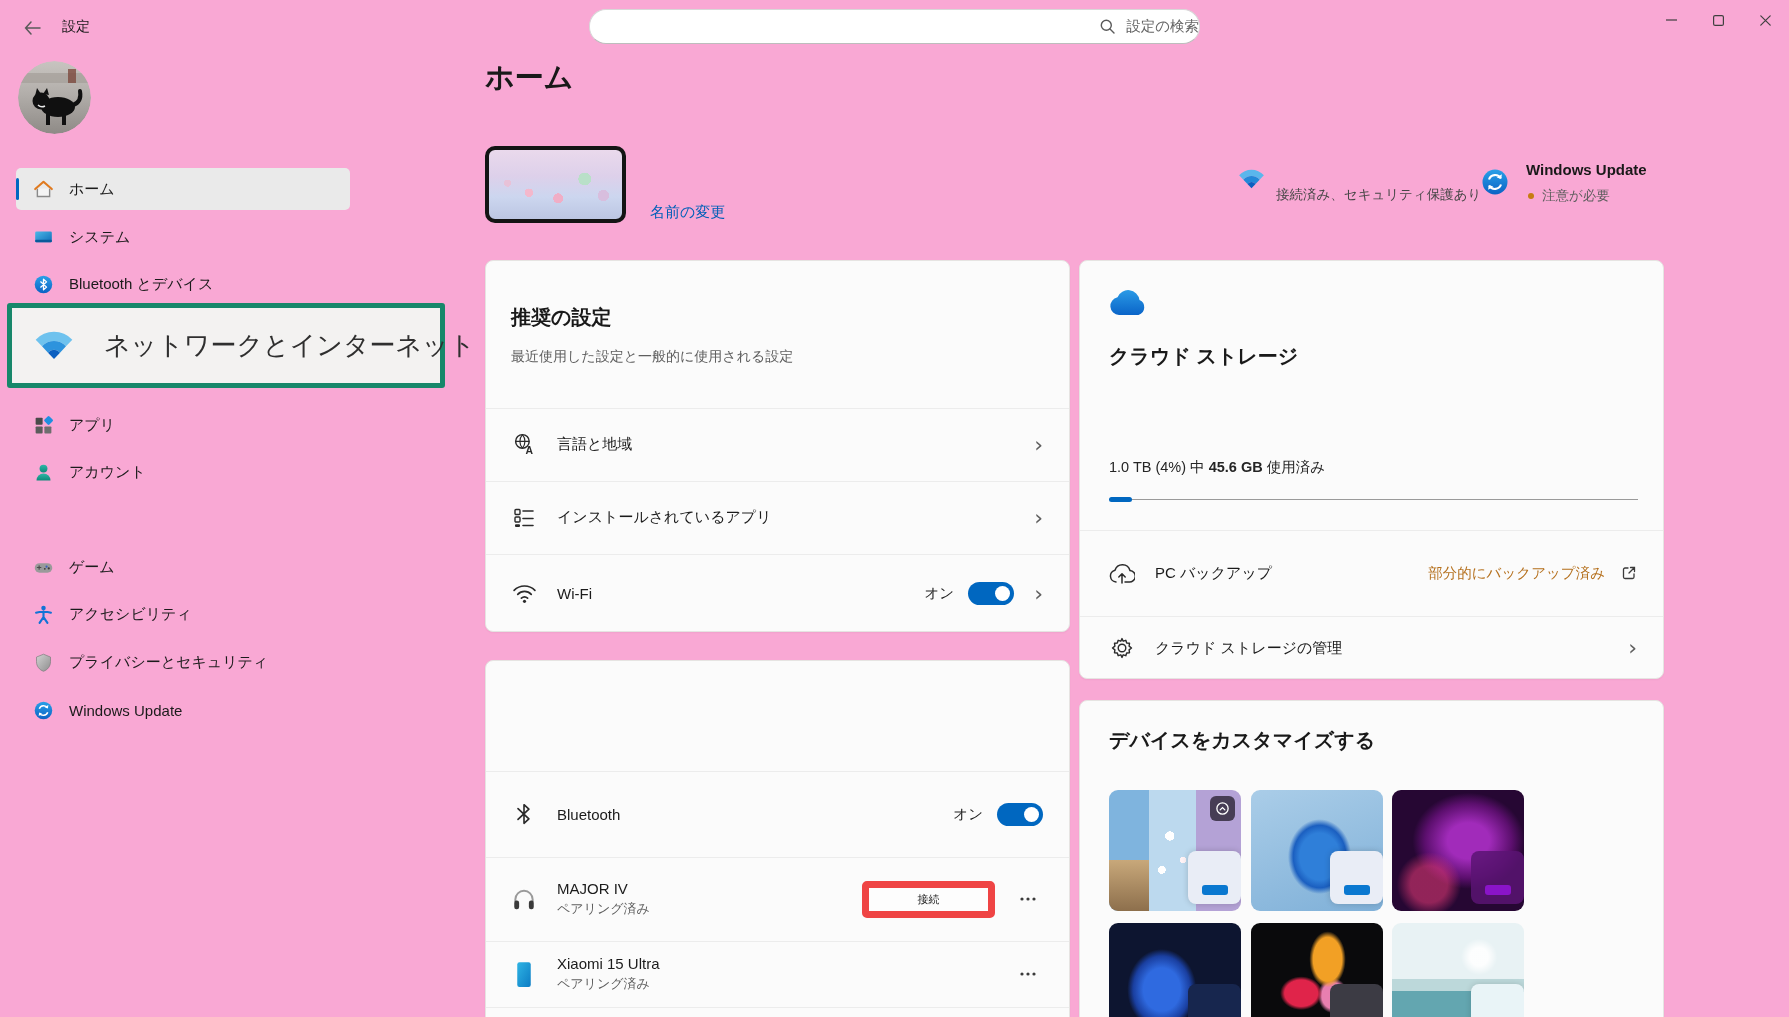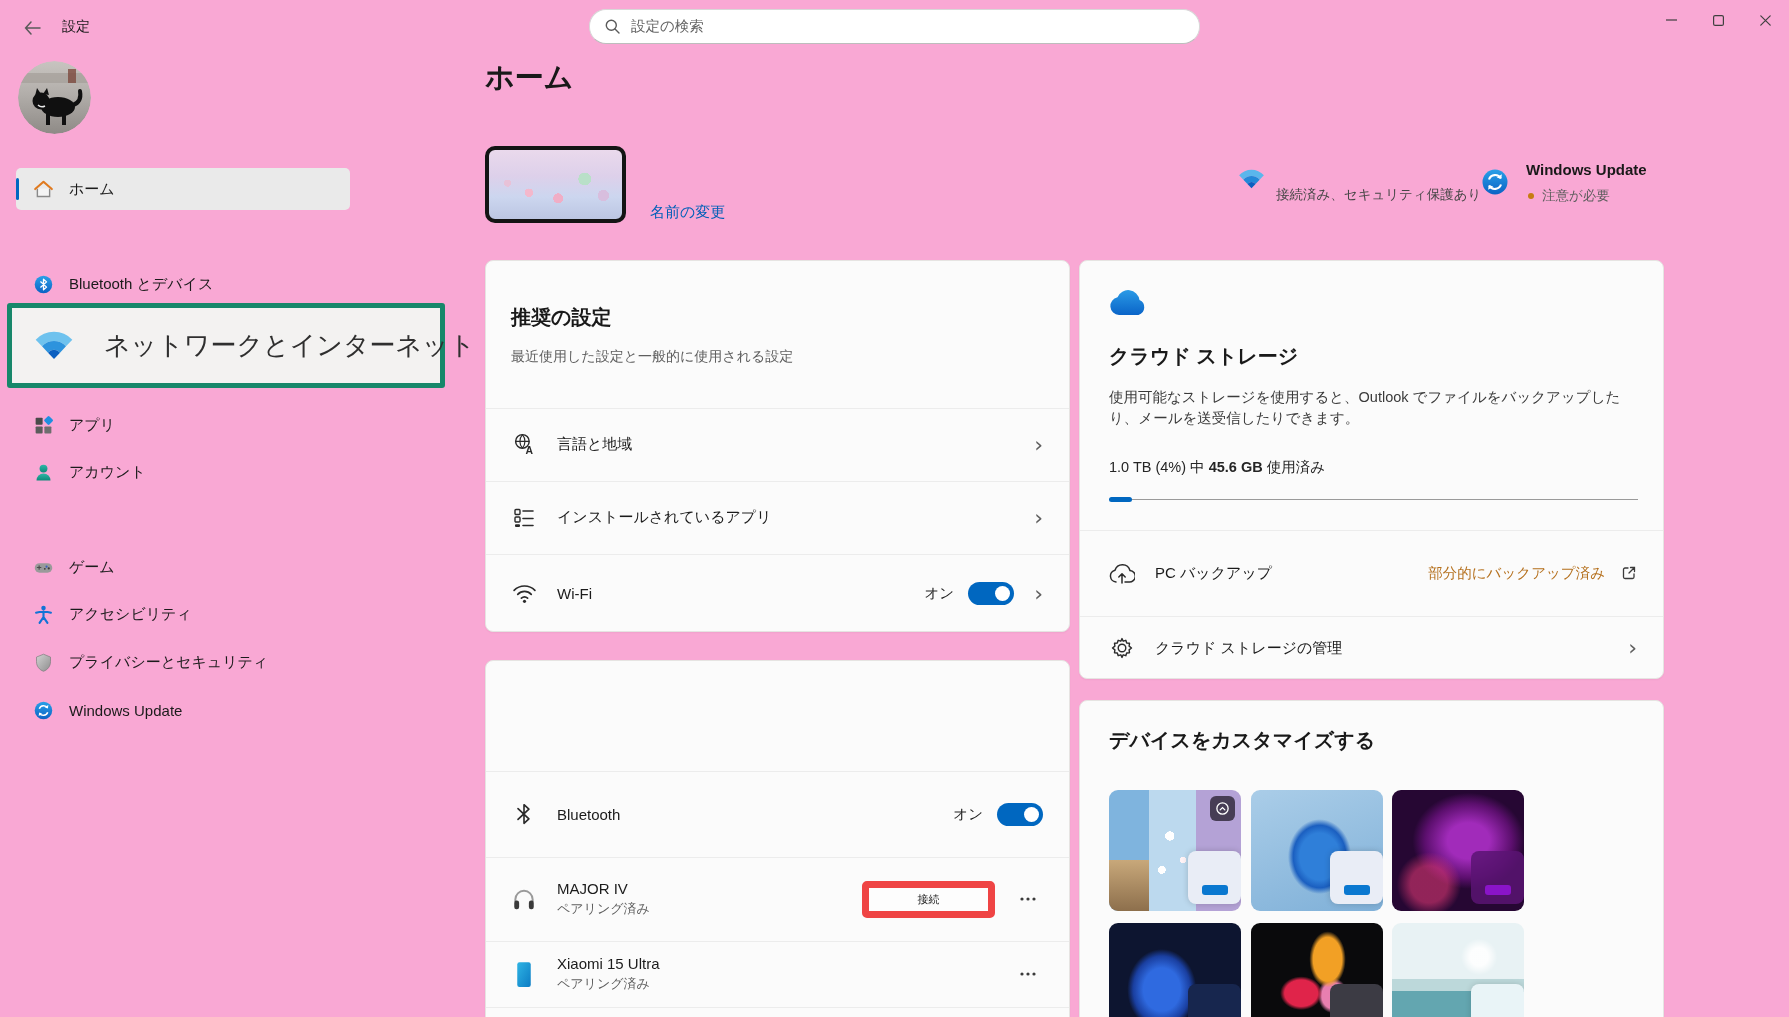--- a/index.html
+++ b/index.html
@@ -4,21 +4,21 @@
 <style>
   * { margin:0; padding:0; box-sizing:border-box; }
   html,body { background:#e9e7e5; }
   body { font-family:"Liberation Sans","DejaVu Sans",sans-serif; color:#1b1b1b; }
   .screen { position:relative; width:1789px; height:1017px; background:#f9a8d4; overflow:hidden; }
 
   
   .titlebar { position:absolute; left:0; top:0; width:100%; height:55px; }
   .back-btn { position:absolute; left:16px; top:13px; width:32px; height:30px; display:flex; align-items:center; justify-content:center; border-radius:5px; cursor:pointer; }
   .app-title { position:absolute; left:62px; top:18px; font-size:14px; color:#1a1a1a; }
-  .searchbox { position:absolute; left:589px; top:9px; width:611px; height:35px; background:#ffffff; border:1px solid #d8d8d8; border-bottom-color:#bdbdbd; border-radius:17px; display:flex; align-items:center; padding-left:15px; }
+  .searchbox { position:absolute; left:589px; top:9px; width:611px; height:35px; background:#ffffff; border:1px solid #d8d8d8; border-bottom-color:#bdbdbd; border-radius:17px; display:flex; align-items:center; padding-left:15px;justify-content:flex-end; }
   .searchbox .ph { font-size:14.5px; color:#636363; margin-left:11px; }
   .win-controls { position:absolute; right:0; top:0; height:40px; display:flex; }
   .wc-btn { width:47px; height:40px; display:flex; align-items:center; justify-content:center; color:#404040; }
 
   
   .avatar { position:absolute; left:18px; top:61px; width:73px; height:73px; border-radius:50%; overflow:hidden; }
   .nav-item { position:absolute; left:16px; width:334px; height:42px; border-radius:5px; display:flex; align-items:center; padding-left:17px; cursor:pointer; }
   .nav-item.selected { background:#eaeaea; }
   .nav-item .sel-pill { position:absolute; left:0px; top:10px; width:3px; height:22px; border-radius:2px; background:#0067c0; display:none; }
   .nav-item.selected .sel-pill { display:block; }
@@ -208,20 +208,35 @@
   <div class="nav-item selected" style="top:168px">
     <span class="sel-pill"></span>
     <span class="nico">
       <svg width="21" height="21" viewBox="0 0 24 24">
           <path d="M5 11 V20 H19 V11" fill="#f4f4f4" stroke="#8a8a8a" stroke-width="1.6"></path>
           <path d="M2.5 11.5 L12 3.2 L21.5 11.5" stroke="#e07a1f" stroke-width="2.4" fill="none" stroke-linecap="round" stroke-linejoin="round"></path>
         </svg>
     </span>
     <span class="nlabel">ホーム</span>
   </div>
+  <div class="nav-item" style="top:216px">
+    <span class="nico">
+      <svg width="21" height="21" viewBox="0 0 24 24">
+          <defs>
+            <linearGradient id="sysg" x1="0" y1="0" x2="1" y2="1">
+              <stop offset="0" stop-color="#4db8e8"></stop>
+              <stop offset="1" stop-color="#0d6db8"></stop>
+            </linearGradient>
+          </defs>
+          <rect x="2.5" y="5" width="19" height="12.5" rx="1.5" fill="url(#sysg)"></rect>
+          <rect x="2.5" y="14.5" width="19" height="3" rx="1.2" fill="#0a5a9a"></rect>
+        </svg>
+    </span>
+    <span class="nlabel">システム</span>
+  </div>
   <div class="nav-item" style="top:263px">
     <span class="nico">
       <svg width="21" height="21" viewBox="0 0 24 24">
           <defs>
             <linearGradient id="btg" x1="0" y1="0" x2="0" y2="1">
               <stop offset="0" stop-color="#2aa0e8"></stop>
               <stop offset="1" stop-color="#0b62c4"></stop>
             </linearGradient>
           </defs>
           <circle cx="12" cy="12" r="10" fill="url(#btg)"></circle>
@@ -486,21 +501,20 @@
           <defs>
             <linearGradient id="clg" x1="0" y1="0" x2="0" y2="1">
               <stop offset="0" stop-color="#2a9ae6"></stop>
               <stop offset="1" stop-color="#0a64c8"></stop>
             </linearGradient>
           </defs>
           <path d="M10 26 a9 9 0 0 1 -1.5 -17.8 A11.5 11.5 0 0 1 30.5 11 A8 8 0 0 1 29.5 26 Z" fill="url(#clg)"></path>
         </svg>
     </span>
     <div class="card-title">クラウド ストレージ</div>
-    <div class="cloud-desc">使用可能なストレージを使用すると、Outlook でファイルをバックアップしたり、メールを送受信したりできます。</div>
     <div class="cloud-usage">
       <span>1.0 TB (4%) 中 </span><b>45.6 GB</b><span> 使用済み</span>
     </div>
     <div class="cloud-bar">
       <div class="track"></div>
       <div class="fill" style="width:23px"></div>
     </div>
     <div class="hr cl-hr1"></div>
     <div class="row cl-row1">
       <span class="rico">

